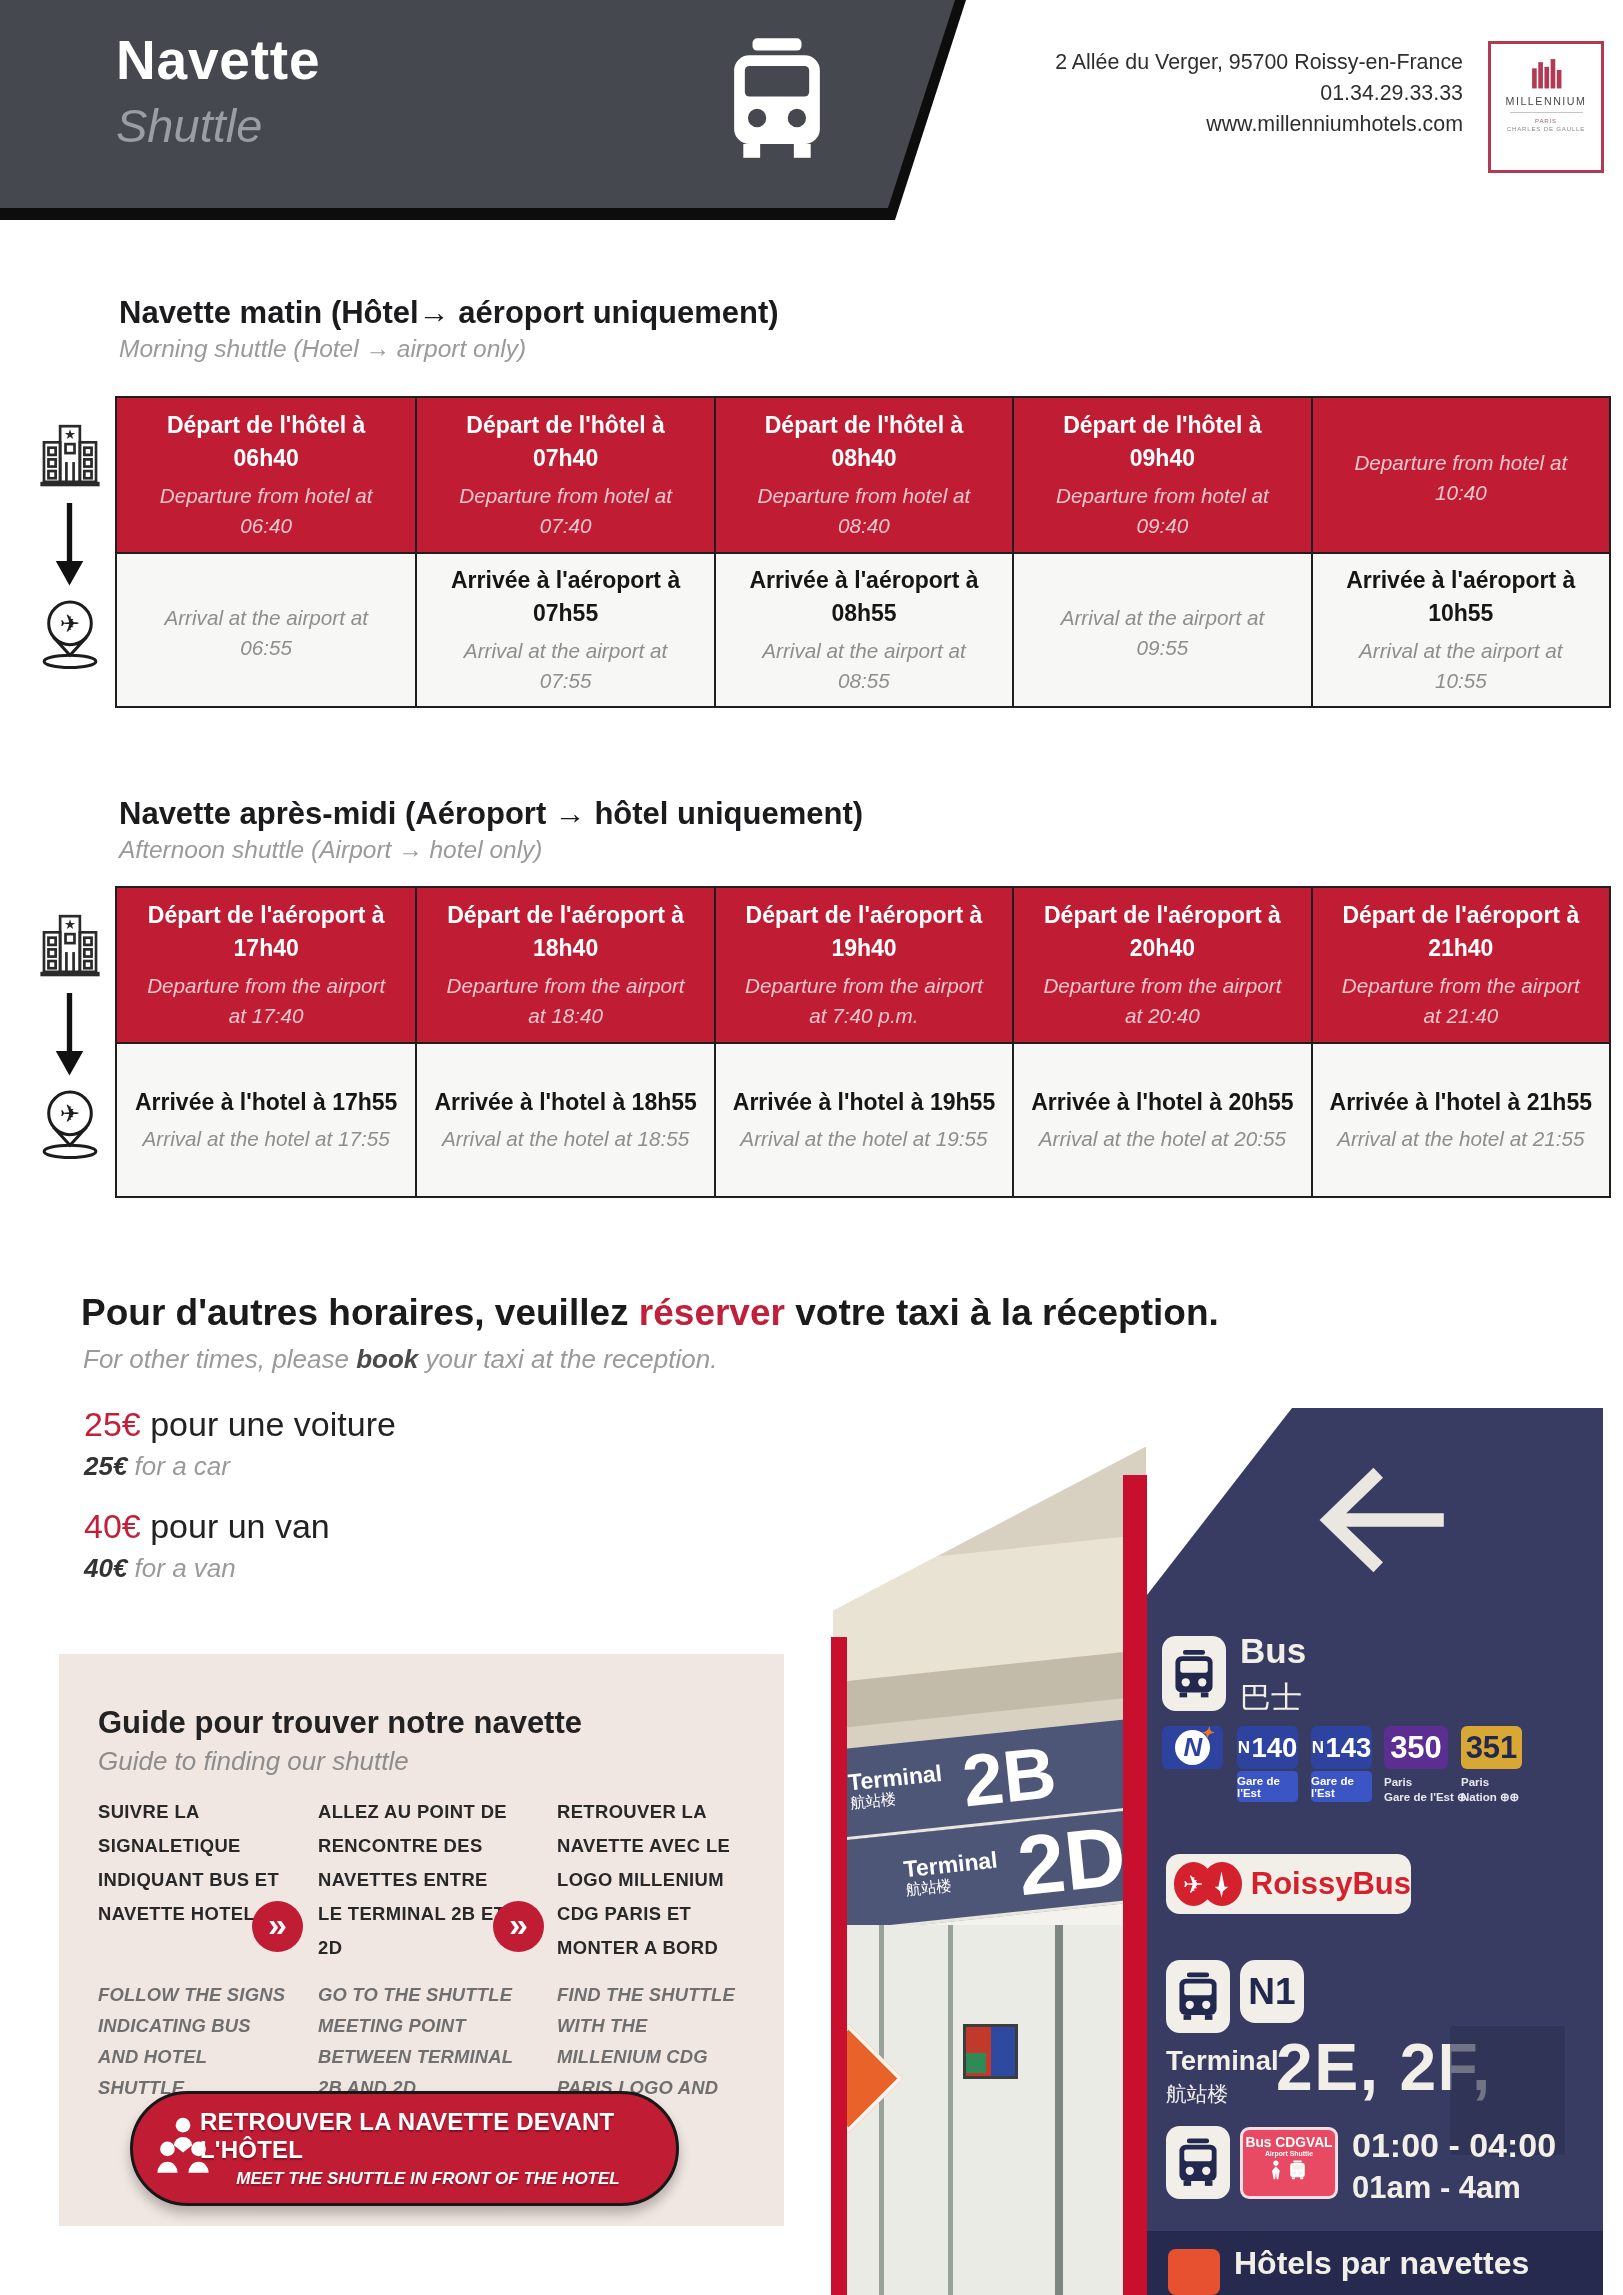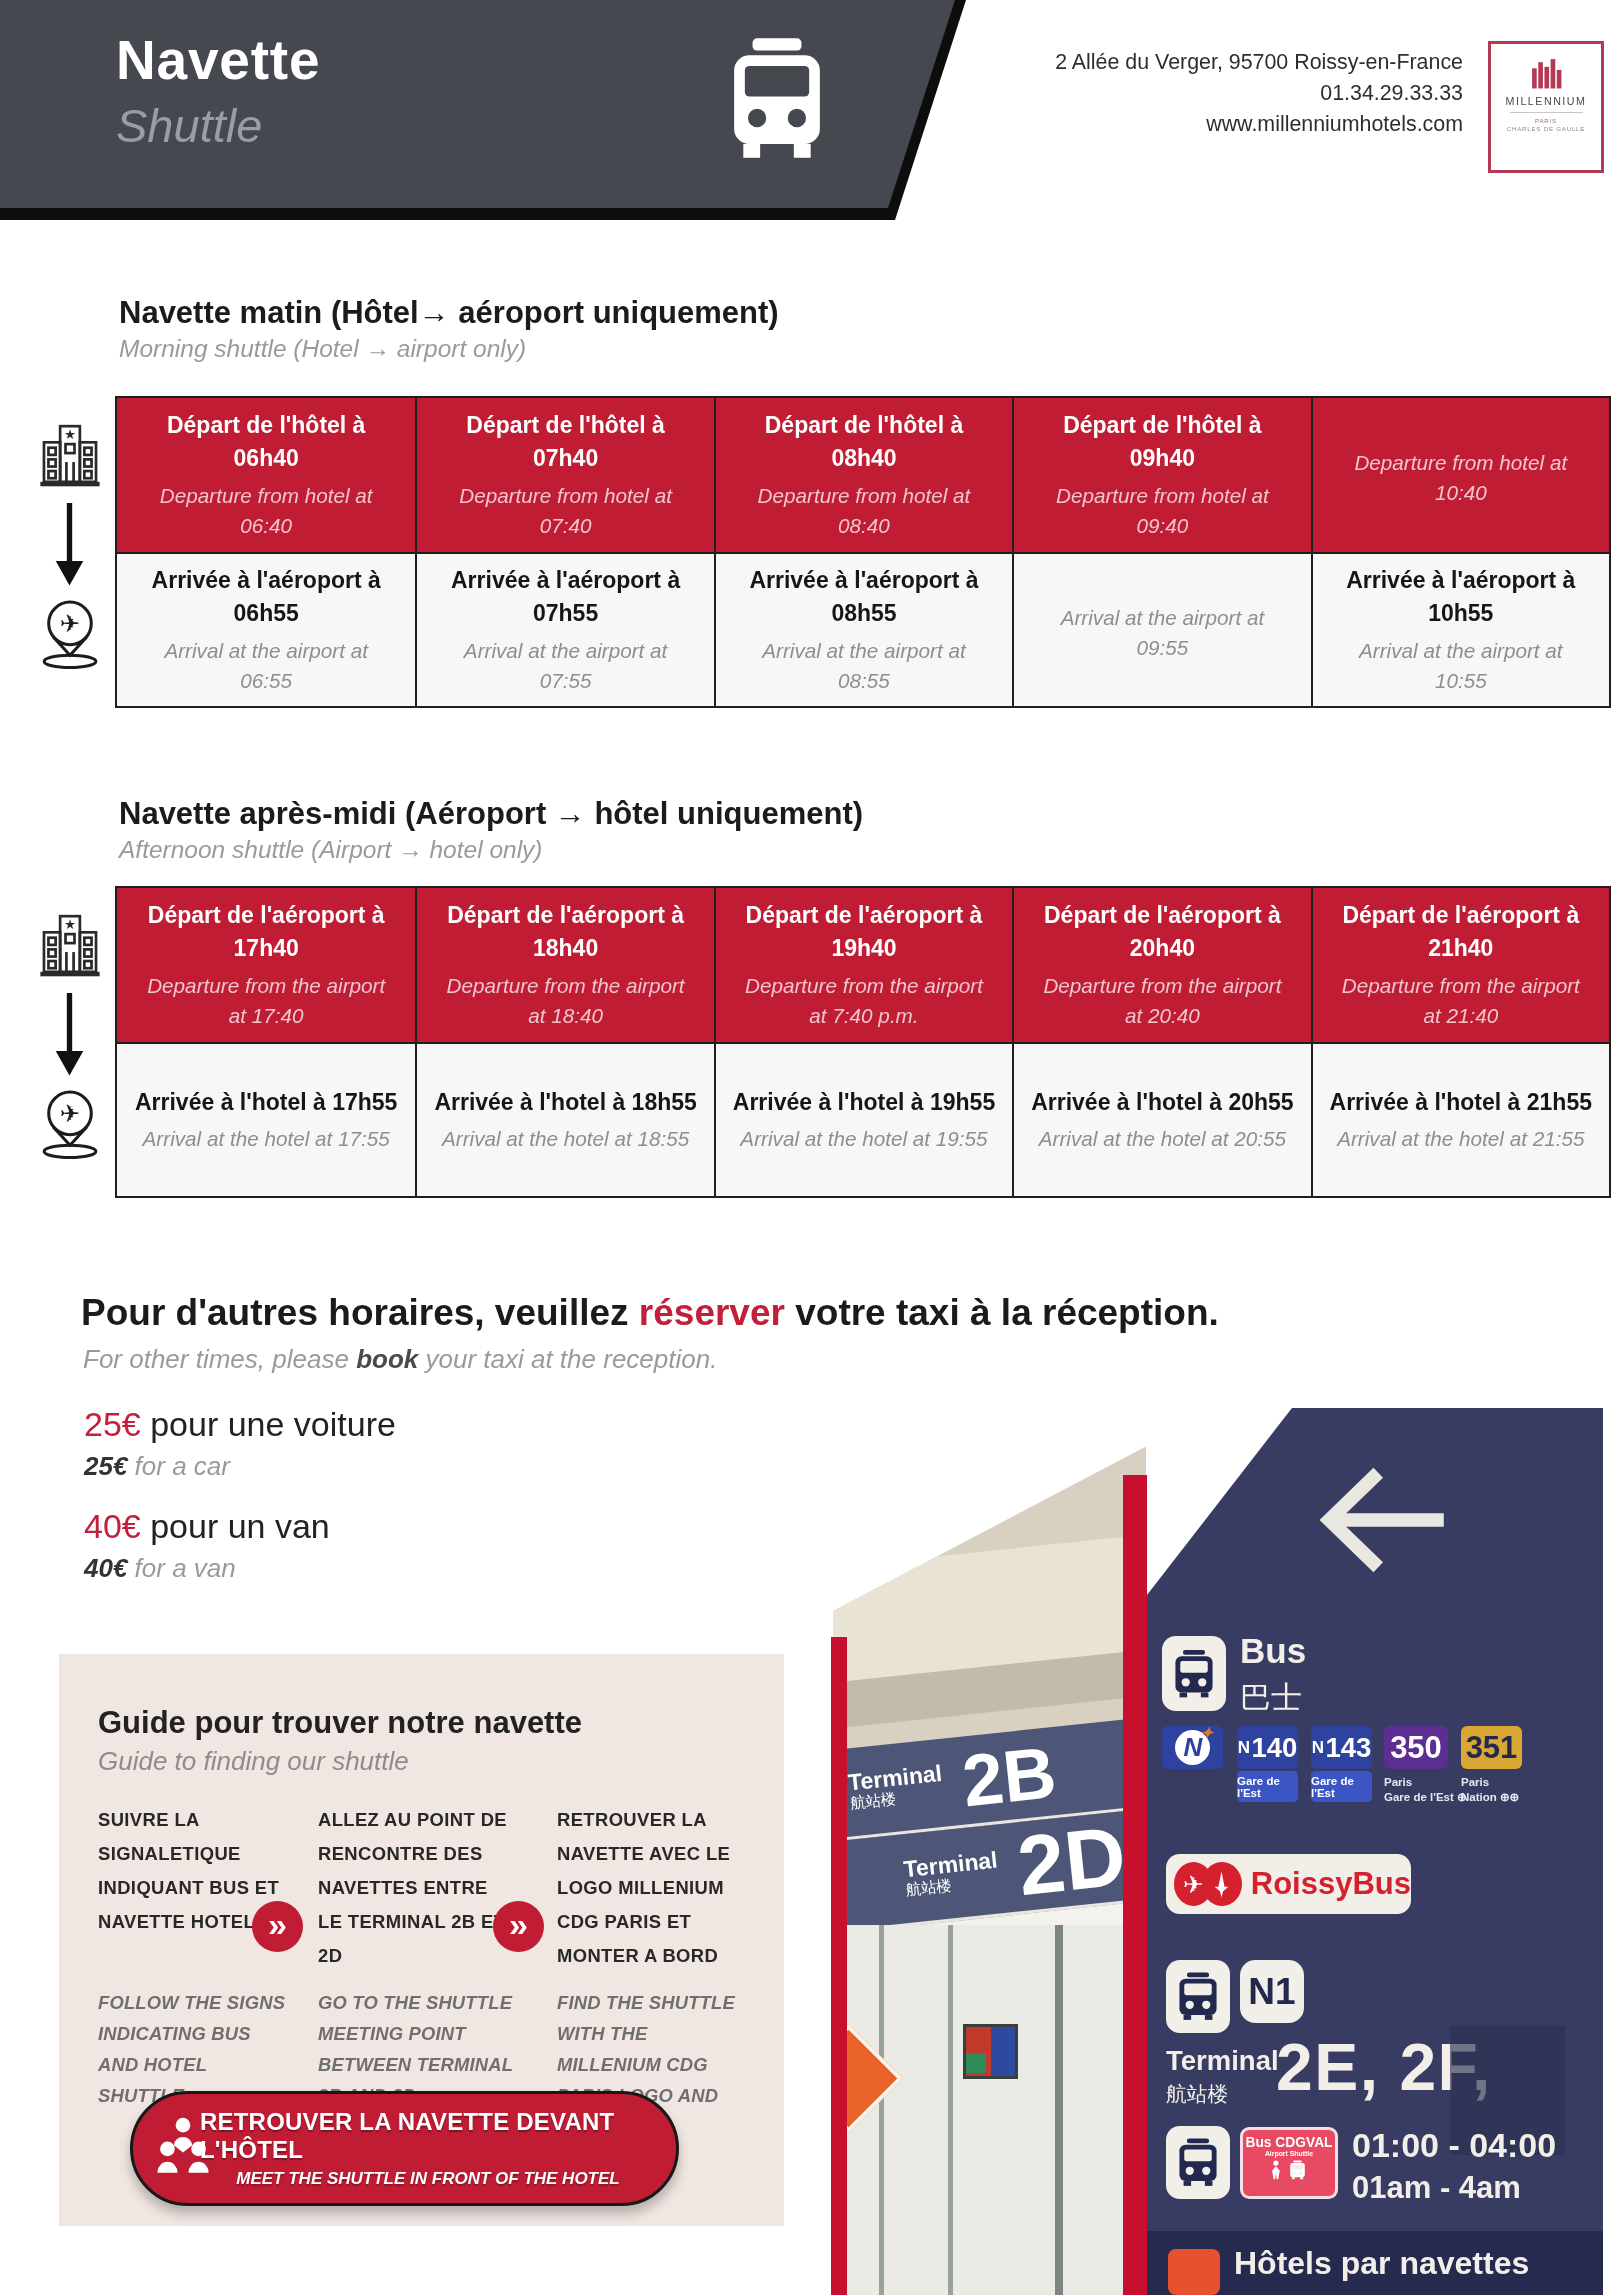--- a/index.html
+++ b/index.html
@@ -51,21 +51,21 @@
   .price{position:absolute;left:84px;font-size:34px;font-weight:500;color:#222222;}
   .price .amt{color:#c2203a;}
   .price-sub{position:absolute;left:84px;font-size:26px;font-style:italic;color:#9a9a9a;}
   .price-sub .amt{color:#333333;font-weight:700;}
 
   
   .guide{position:absolute;left:59px;top:1654px;width:725px;height:572px;background:#f0e6e2;}
   .g-title{position:absolute;left:98px;top:1705px;font-size:31px;font-weight:700;color:#222222;}
   .g-sub{position:absolute;left:98px;top:1746px;font-size:26px;font-style:italic;color:#8d8d8d;}
   .gcol{position:absolute;top:1795px;width:197px;}
-  .gcol .gfr{font-size:18.4px;font-weight:800;letter-spacing:0.4px;line-height:34px;color:#282828;height:184px;margin-top:8px;}
+  .gcol .gfr{font-size:18.4px;font-weight:800;letter-spacing:0.4px;line-height:34px;color:#282828;height:184px;}
   .gcol .gen{font-size:18.4px;font-weight:700;font-style:italic;letter-spacing:0.2px;line-height:31px;color:#6f6f6f;}
   .chev{position:absolute;width:51px;height:51px;border-radius:50%;background:#c01d35;color:#ffffff;
         display:flex;align-items:center;justify-content:center;font-size:34px;font-weight:800;padding-bottom:4.6px;box-sizing:border-box;}
   .pill{position:absolute;left:130px;top:2091px;width:549px;height:115px;background:#c01d35;
         border:3.8px solid #181818;border-radius:60px;box-sizing:border-box;box-shadow:0 7.7px 12.2px rgba(0,0,0,.25);
         display:flex;flex-direction:column;align-items:center;justify-content:center;padding-left:67px;padding-right:20px;}
   .pill .pfr{font-size:24px;font-weight:800;color:#ffffff;letter-spacing:0.2px;text-shadow:0 1.5px 1.5px rgba(0,0,0,.35);}
   .pill .pen{font-size:17px;font-weight:700;font-style:italic;color:#ffffff;margin-top:4.6px;text-shadow:0 1.5px 1.5px rgba(0,0,0,.3);}
   .pill-ico{position:absolute;left:153px;top:2116px;}
 
@@ -230,21 +230,20 @@
         <div class="en">Departure from hotel at 08:40</div>
       </div>
     <div class="cell red">
         <div class="fr">Départ de l'hôtel à 09h40</div>
         <div class="en">Departure from hotel at 09:40</div>
       </div>
     <div class="cell red">
         <div class="en">Departure from hotel at 10:40</div>
       </div>
     <div class="cell">
-        <div class="fr">Arrivée à l'aéroport à 06h55</div>
         <div class="en">Arrival at the airport at 06:55</div>
       </div>
     <div class="cell">
         <div class="fr">Arrivée à l'aéroport à 07h55</div>
         <div class="en">Arrival at the airport at 07:55</div>
       </div>
     <div class="cell">
         <div class="fr">Arrivée à l'aéroport à 08h55</div>
         <div class="en">Arrival at the airport at 08:55</div>
       </div>

